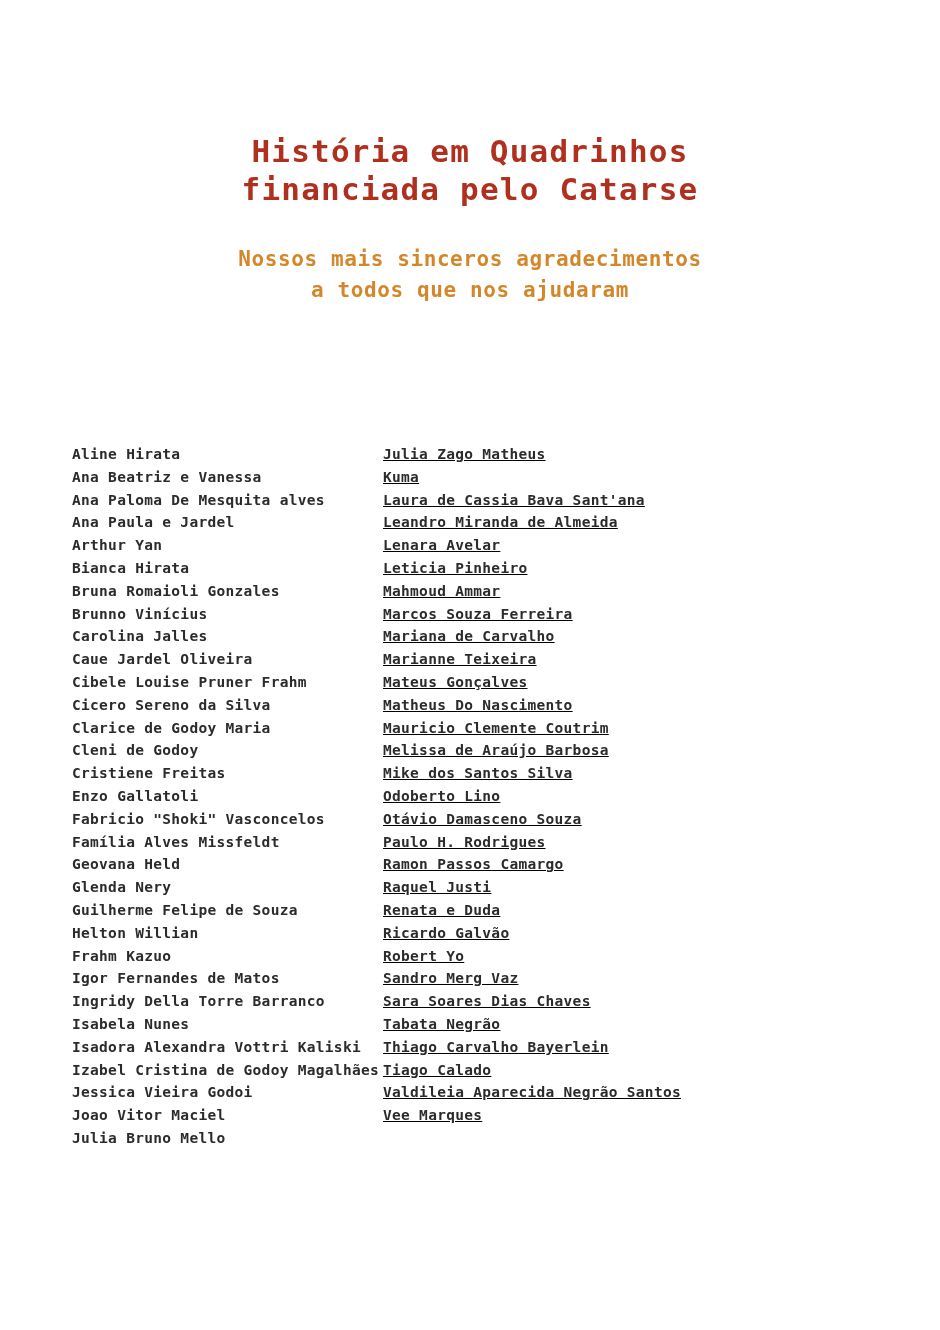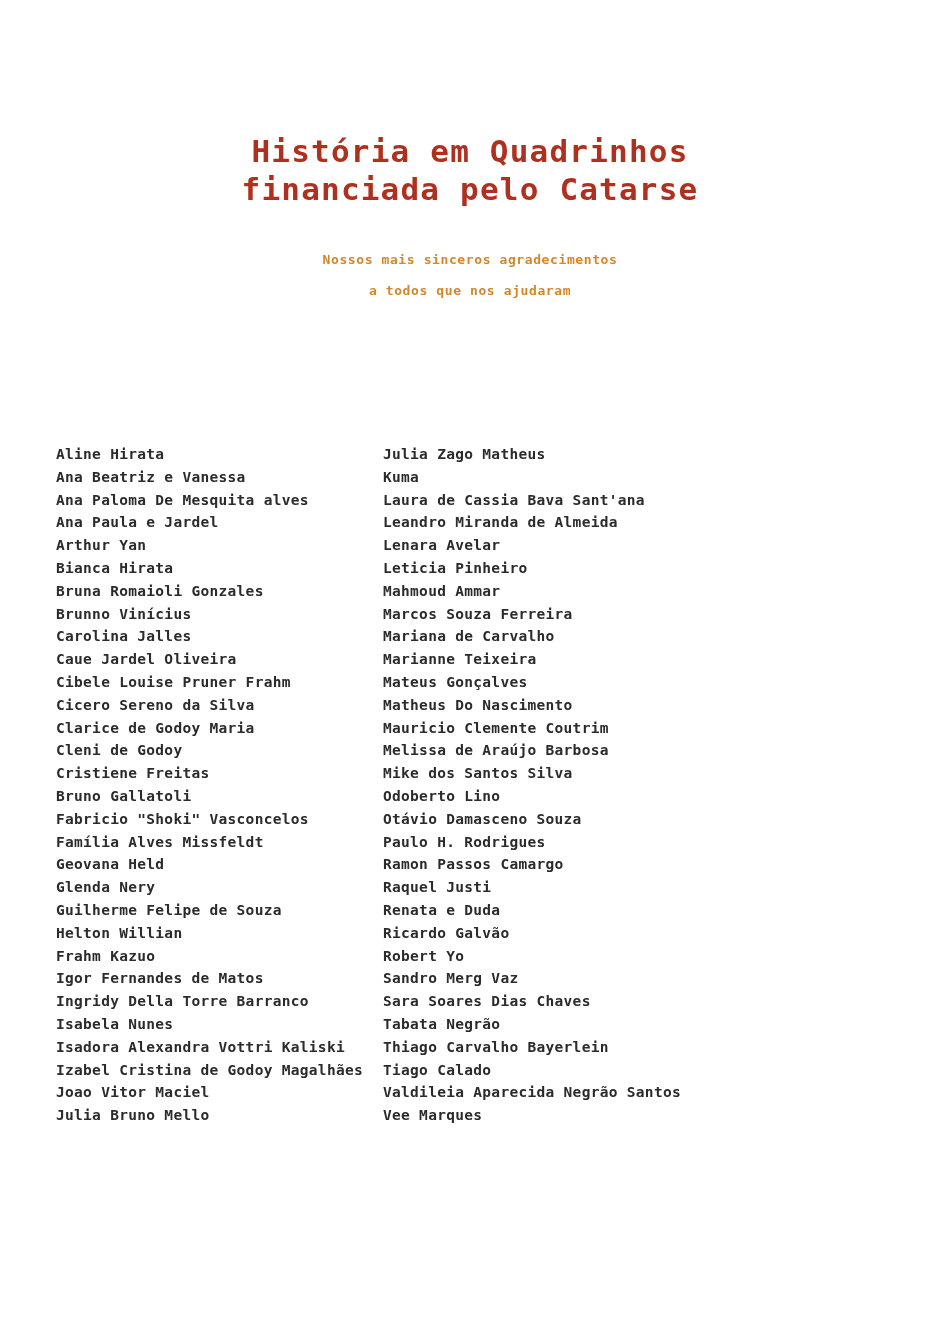--- a/index.html
+++ b/index.html
@@ -33,44 +33,45 @@
     line-height: 38px;
     white-space: pre;
   }
   .subtitle-block {
     text-align: center;
     margin-top: 36px;
   }
   .subtitle-line {
     font-family: "DejaVu Sans Mono", monospace;
     font-weight: bold;
-    font-size: 13px;
+    font-size: 21px;
     letter-spacing: 0.6px;
     color: #d4872a;
     line-height: 31px;
     white-space: pre;
   }
   .names-area {
     position: absolute;
     top: 443px;
     left: 0;
     width: 940px;
     display: flex;
     flex-direction: row;
   }
   .names-col {
     box-sizing: border-box;
   }
   .names-col.col-left {
     width: 383px;
-    padding-left: 56px;
+    padding-left: 72px;
   }
   .names-col.col-right {
     width: 557px;
     padding-left: 0px;
+    text-decoration: underline;
   }
   .name-item {
     font-family: "DejaVu Sans Mono", monospace;
     font-weight: bold;
     font-size: 14.5px;
     letter-spacing: 0.3px;
     color: #2b2b2b;
     line-height: 22.8px;
     white-space: nowrap;
   }
@@ -100,33 +101,34 @@
         <div class="name-item">Bianca Hirata</div>
         <div class="name-item">Bruna Romaioli Gonzales</div>
         <div class="name-item">Brunno Vinícius</div>
         <div class="name-item">Carolina Jalles</div>
         <div class="name-item">Caue Jardel Oliveira</div>
         <div class="name-item">Cibele Louise Pruner Frahm</div>
         <div class="name-item">Cicero Sereno da Silva</div>
         <div class="name-item">Clarice de Godoy Maria</div>
         <div class="name-item">Cleni de Godoy</div>
         <div class="name-item">Cristiene Freitas</div>
-        <div class="name-item">Bruno Gallatoli</div>
+        <div class="name-item">Enzo Gallatoli</div>
         <div class="name-item">Fabricio "Shoki" Vasconcelos</div>
         <div class="name-item">Família Alves Missfeldt</div>
         <div class="name-item">Geovana Held</div>
         <div class="name-item">Glenda Nery</div>
         <div class="name-item">Guilherme Felipe de Souza</div>
         <div class="name-item">Helton Willian</div>
         <div class="name-item">Frahm Kazuo</div>
         <div class="name-item">Igor Fernandes de Matos</div>
         <div class="name-item">Ingridy Della Torre Barranco</div>
         <div class="name-item">Isabela Nunes</div>
         <div class="name-item">Isadora Alexandra Vottri Kaliski</div>
         <div class="name-item">Izabel Cristina de Godoy Magalhães</div>
+        <div class="name-item">Jessica Vieira Godoi</div>
         <div class="name-item">Joao Vitor Maciel</div>
         <div class="name-item">Julia Bruno Mello</div>
       </div>
     <div class="names-col col-right">
         <div class="name-item">Julia Zago Matheus</div>
         <div class="name-item">Kuma</div>
         <div class="name-item">Laura de Cassia Bava Sant'ana</div>
         <div class="name-item">Leandro Miranda de Almeida</div>
         <div class="name-item">Lenara Avelar</div>
         <div class="name-item">Leticia Pinheiro</div>

